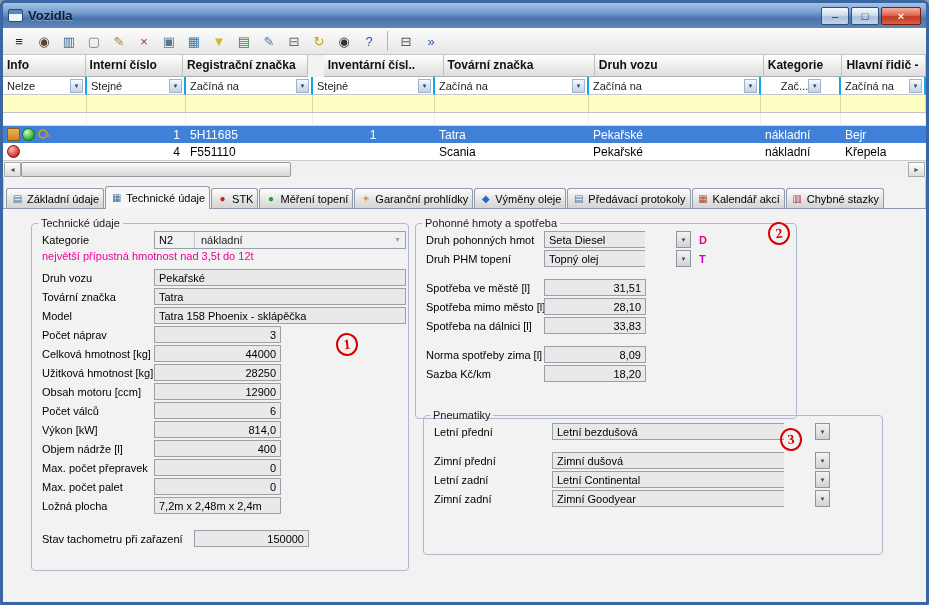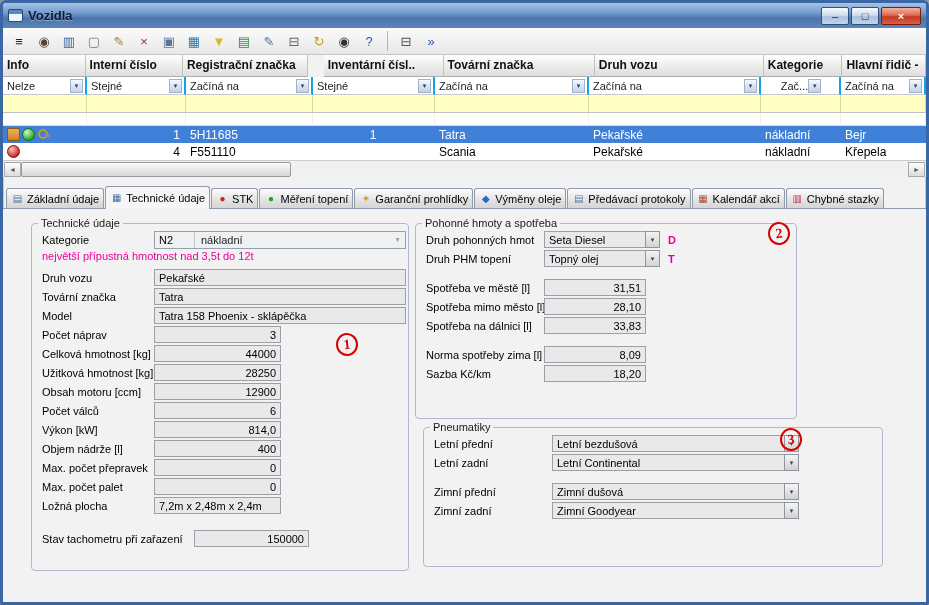--- a/index.html
+++ b/index.html
@@ -65,21 +65,21 @@
          border-radius:3px 3px 0 0; background:linear-gradient(#fdfdfd,#e2e2e2 60%,#d5d5d5); }
   .tab.active { height:23px; background:#f6f6f6; margin-bottom:-1px; z-index:2; }
   .tab-ic { width:13px; font-size:10px; line-height:12px; text-align:center; }
 
   
   .content { flex:1; position:relative; background:#f2f2f2; }
   fieldset.fs { position:absolute; margin:0; padding:2px 0 0 0; border:1px solid #aebacb; border-radius:4px; }
   legend { font-size:11px; margin-left:6px; padding:0 3px; color:#1a1a1a; }
   .fs-tech  { left:28px;  top:8px;   width:378px; height:354px; }
   .fs-fuel  { left:412px; top:8px;   width:382px; height:202px; }
-  .fs-tyres { left:420px; top:212px; width:460px; height:146px; }
+  .fs-tyres { left:420px; top:200px; width:460px; height:146px; }
 
   .frow { display:flex; align-items:center; height:17px; margin:0 0 2px 10px; }
   .flabel { flex:0 0 112px; width:112px; font-size:11px; color:#000; white-space:nowrap; overflow:hidden; }
   .fs-fuel .flabel, .fs-tyres .flabel { flex-basis:118px; width:118px; }
   .inp { height:17px; background:#e9e9e9; border:1px solid #9aa0aa; font-size:11px;
          display:flex; align-items:center; padding:0 4px; white-space:nowrap; overflow:hidden; }
   .w-wide { width:252px; } .w-narrow { width:127px; } .w-fuel { width:102px; } .w-tacho { width:115px; }
   .right { justify-content:flex-end; }
   .gap-before { margin-top:12px; }
 
@@ -87,21 +87,21 @@
             display:flex; align-items:center; font-size:11px; }
   .kc1 { flex:0 0 40px; height:100%; display:flex; align-items:center; padding-left:4px;
          border-right:1px solid #c2c6cd; }
   .kc2 { flex:1; padding-left:6px; color:#222; }
   .kc-arrow { flex:0 0 15px; text-align:center; color:#98a0ac; font-size:8px; }
 
   .note { color:#ef009b; font-size:11px; margin:1px 0 5px 10px; height:14px; white-space:nowrap; }
   .tacho { margin-top:16px; }
   .flabel.tlab { flex-basis:152px; width:152px; }
 
-  .combo { display:flex; }
+  .combo { display:flex;gap:31px; }
   .combo-text { width:101px; height:17px; background:#e9e9e9; border:1px solid #9aa0aa; border-right:none;
                 font-size:11px; display:flex; align-items:center; padding:0 4px; white-space:nowrap; overflow:hidden; }
   .combo-text.wide2 { width:232px; }
   .cbtn { width:15px; height:17px; background:linear-gradient(#f4f4f4,#d2d2d2); border:1px solid #8f959f;
           font-size:7px; line-height:15px; text-align:center; color:#445; }
   .fuel-tag { font-size:11px; font-weight:bold; margin-left:8px; }
 
   
   .ic { width:13px; height:13px; display:inline-block; position:relative; flex:0 0 13px; }
   .ic-truck { background:linear-gradient(#f2b050,#cf8424); border:1px solid #8a5a14; border-radius:2px; }
@@ -448,31 +448,31 @@
     <fieldset class="fs fs-tyres">
       <legend>Pneumatiky</legend>
       <div id="tyre-fields">
           <div class="frow">
             <label class="flabel">Letní přední</label>
             <div class="combo">
               <span class="combo-text wide2">Letní bezdušová</span>
               <span class="cbtn">▾</span>
             </div>
           </div>
-          <div class="frow">
-            <label class="flabel">Letní zadní</label>
-            <div class="combo">
-              <span class="combo-text wide2">Letní Continental</span>
-              <span class="cbtn">▾</span>
-            </div>
-          </div>
           <div class="frow gap-before">
             <label class="flabel">Zimní přední</label>
             <div class="combo">
               <span class="combo-text wide2">Zimní dušová</span>
+              <span class="cbtn">▾</span>
+            </div>
+          </div>
+          <div class="frow">
+            <label class="flabel">Letní zadní</label>
+            <div class="combo">
+              <span class="combo-text wide2">Letní Continental</span>
               <span class="cbtn">▾</span>
             </div>
           </div>
           <div class="frow">
             <label class="flabel">Zimní zadní</label>
             <div class="combo">
               <span class="combo-text wide2">Zimní Goodyear</span>
               <span class="cbtn">▾</span>
             </div>
           </div>

